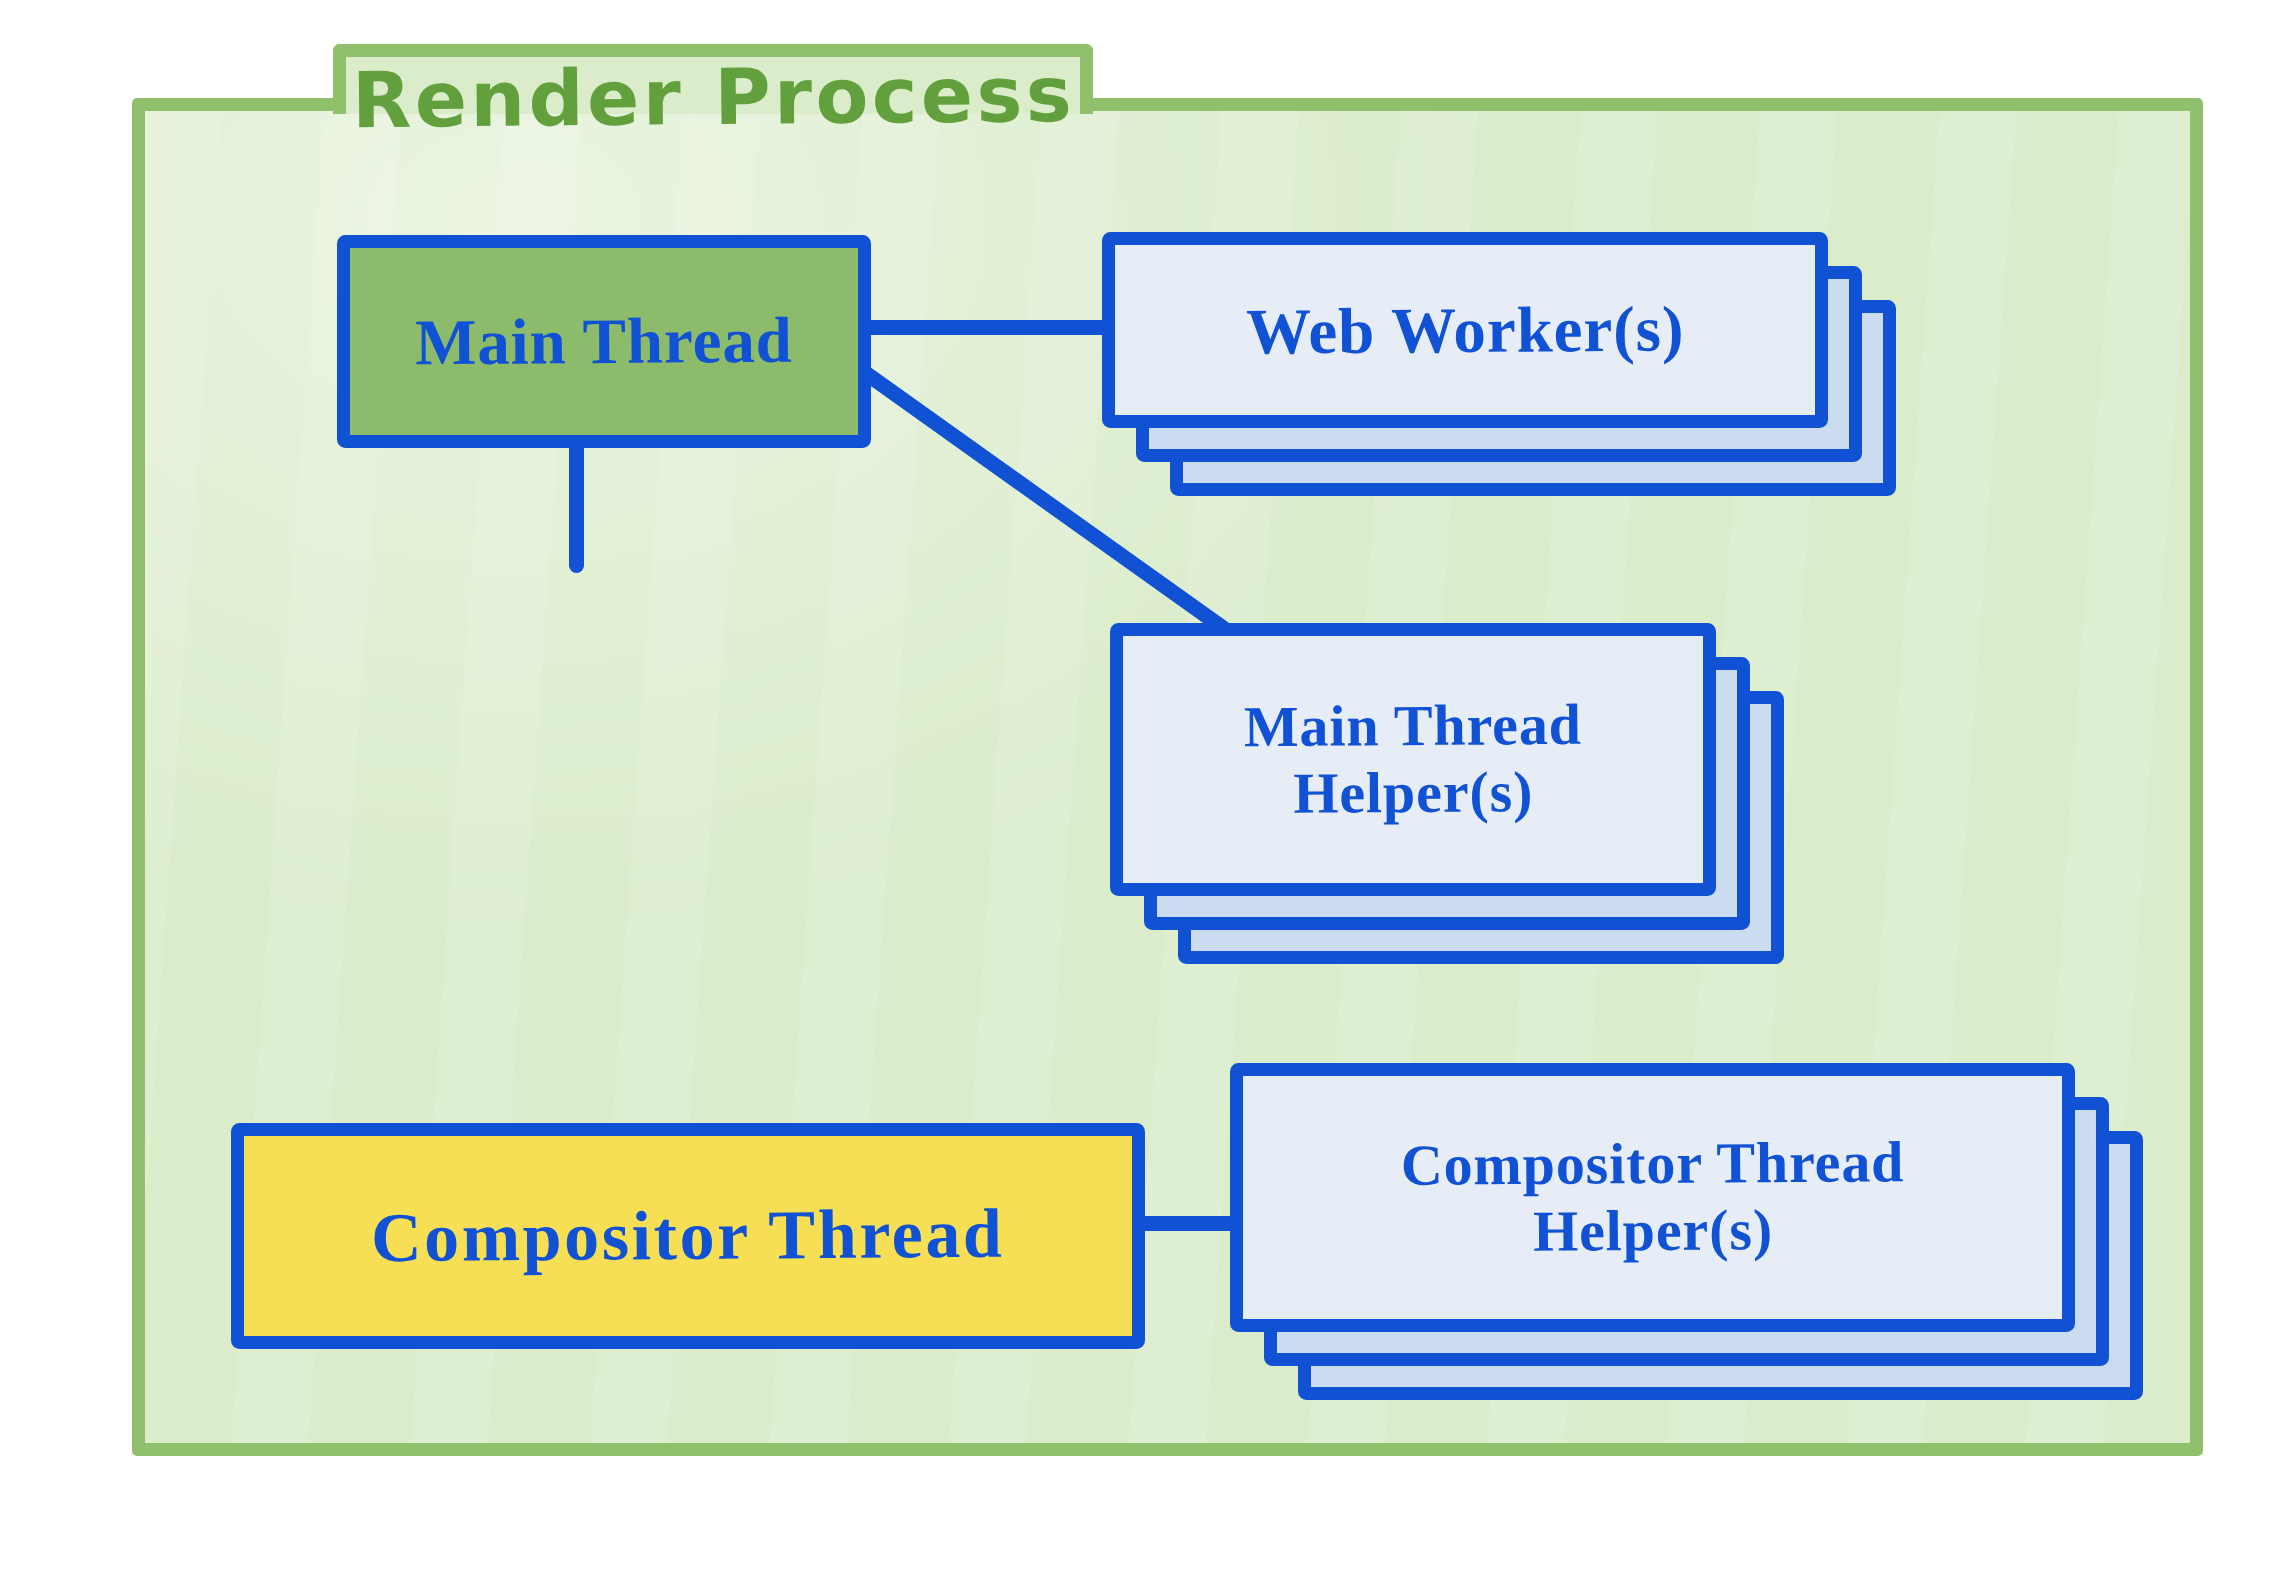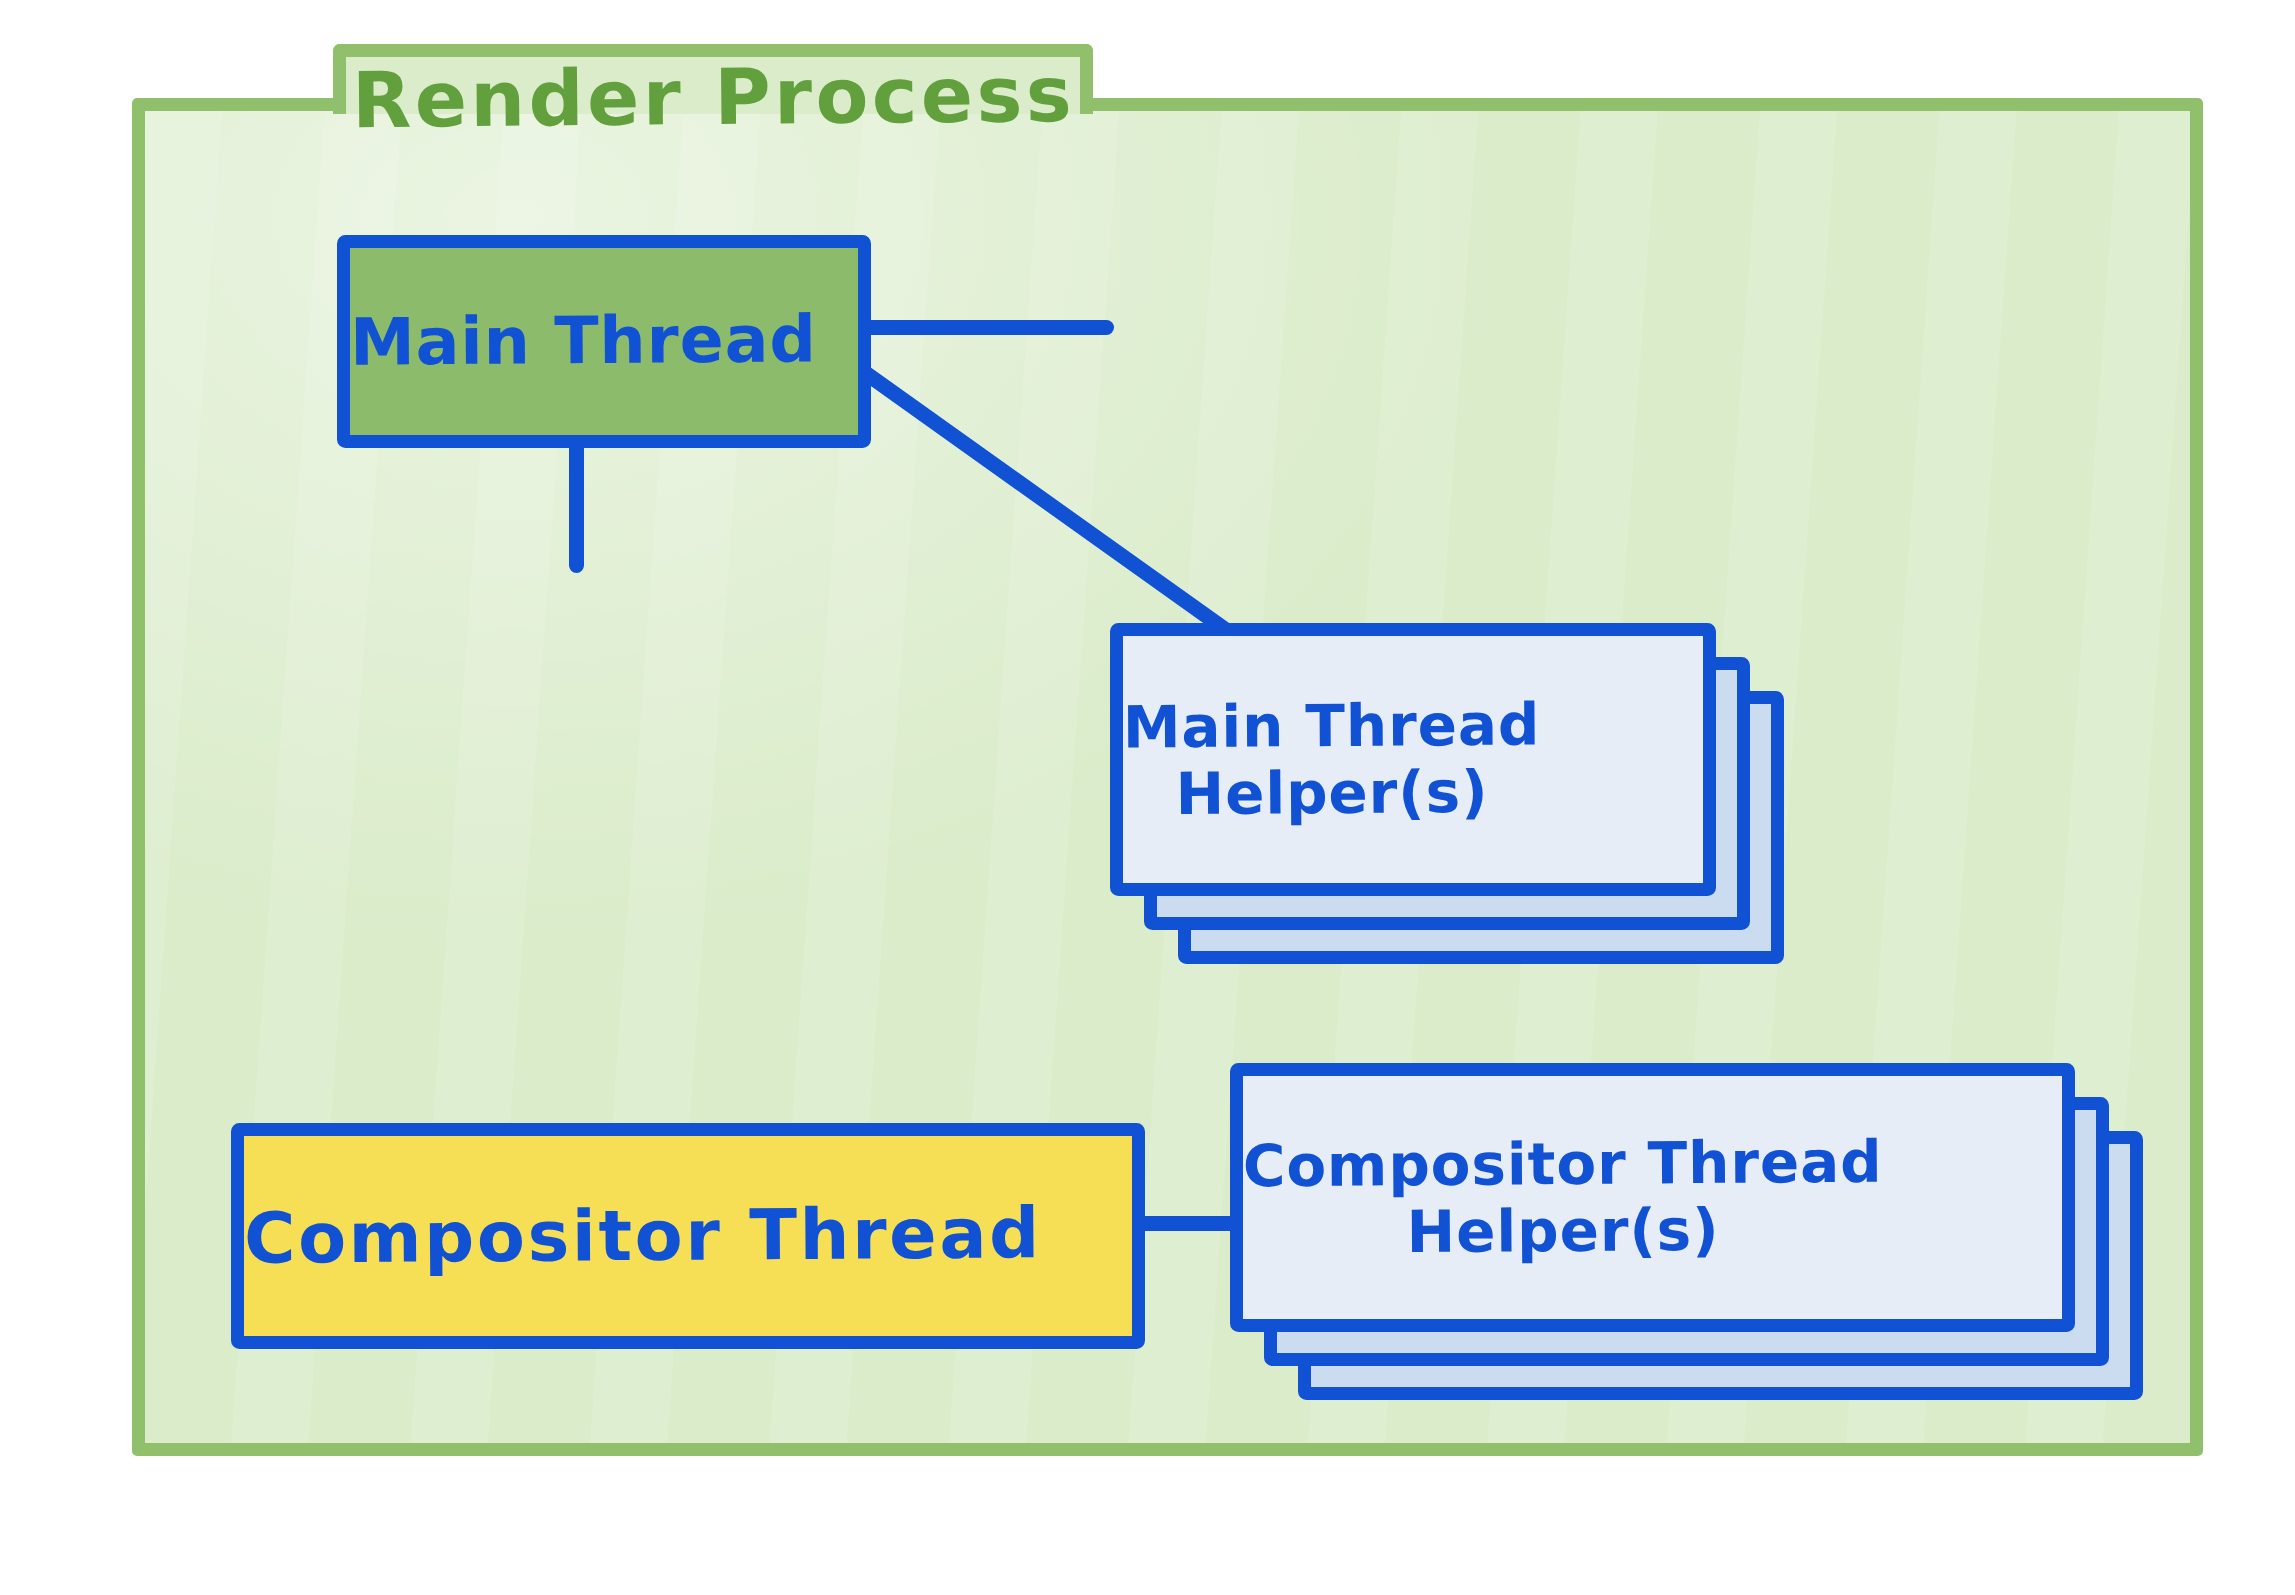--- a/index.html
+++ b/index.html
@@ -66,22 +66,23 @@
     transform:rotate(35.5deg);transform-origin:0 50%;
   }
   .edge-comp-helpers{left:1132px;top:1216px;width:111px;height:14.5px;}
   
   .node,.stack{position:absolute;z-index:4;}
   .box{
     box-sizing:border-box;
     border:13px solid var(--ink-blue);
     border-radius:8.5px;
     display:flex;flex-direction:column;
-    align-items:flex-start;justify-content:center;
+    align-items:center;justify-content:center;
     text-align:center;
+    font-family:Liberation Serif, serif;
   }
   .node.single{display:flex;}
   .node.single .box{width:100%;height:100%;}
   .stack .layer{
     position:absolute;left:0;top:0;width:100%;height:100%;
     background:var(--box-fill-back);
   }
   .stack .layer.b2{left:68px;top:68px;}
   .stack .layer.b1{left:34px;top:34px;}
   .stack .layer.front{left:0;top:0;background:var(--box-fill-front);}
@@ -121,20 +122,27 @@
   <div class="edge edge-mt-media"></div>
   <div class="edge edge-mt-helpers"></div>
   <div class="edge edge-comp-helpers"></div>
 
   <div class="node single node-main-thread">
     <div class="box">
       <div class="label">Main Thread</div>
     </div>
   </div>
 
+  <div class="stack stack-web-workers">
+    <div class="box layer b2"></div>
+    <div class="box layer b1"></div>
+    <div class="box layer front">
+      <div class="label">Web Worker(s)</div>
+    </div>
+  </div>
 
 
   <div class="stack stack-mt-helpers">
     <div class="box layer b2"></div>
     <div class="box layer b1"></div>
     <div class="box layer front">
       <div class="label">
         <div>Main Thread</div>
         <div>Helper(s)</div>
       </div>

